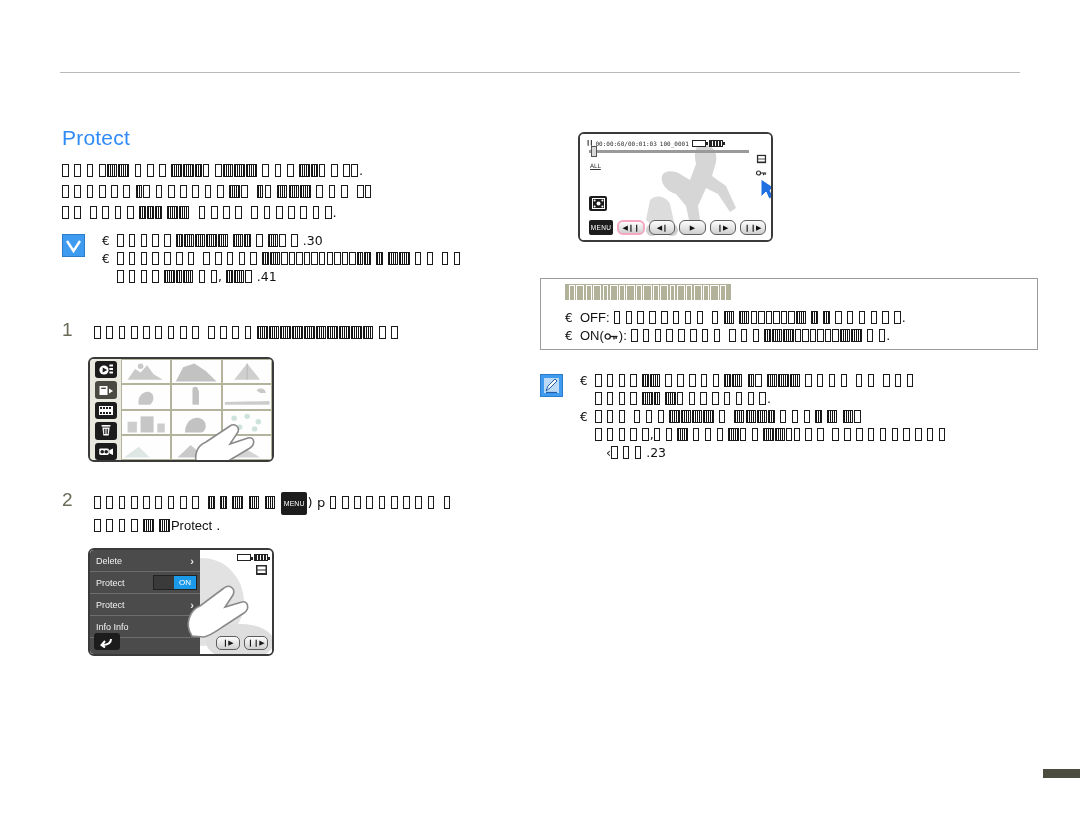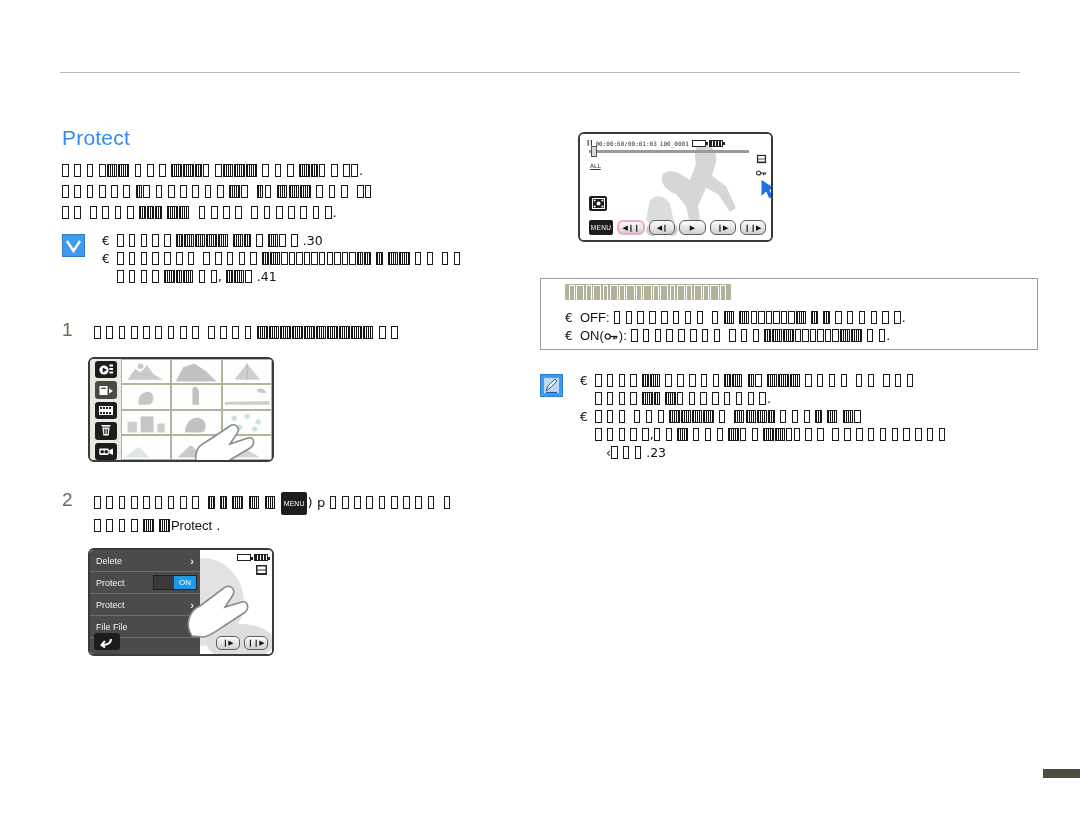--- a/index.html
+++ b/index.html
@@ -390,21 +390,21 @@
       <span>Protect</span>
       <span class="toggle">
         <span class="on">ON</span>
       </span>
     </div>
     <div class="menu-row">
       <span>Protect</span>
       <span class="chev">›</span>
     </div>
     <div class="menu-row">
-      <span>File File</span>
+      <span>Info Info</span>
       <span class="chev">›</span>
     </div>
     <div class="back-btn">
       <svg width="16" height="12" viewBox="0 0 16 12">
         <path d="M12 3 C12 9 6 9 3 9 M6 5 L2.5 9 L6 11.5" fill="none" stroke="#fff" stroke-width="2"></path>
       </svg>
     </div>
   </div>
 
   <div class="menu-pbrow">

